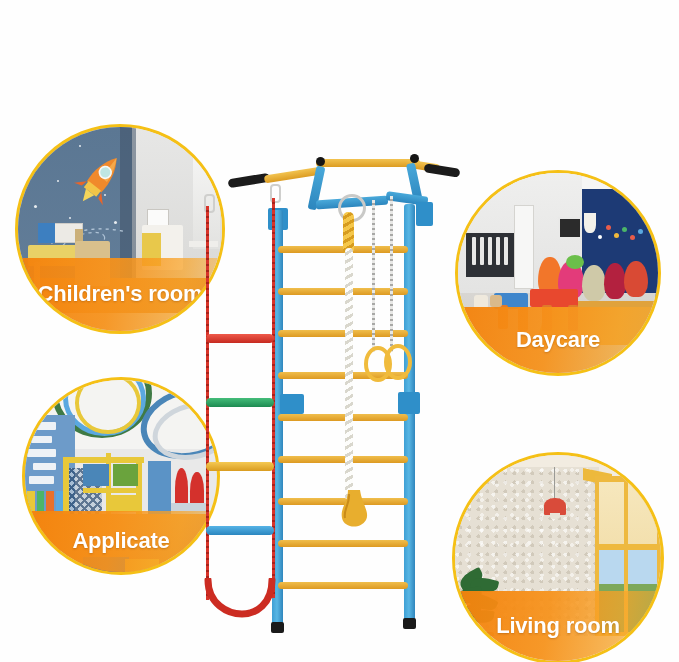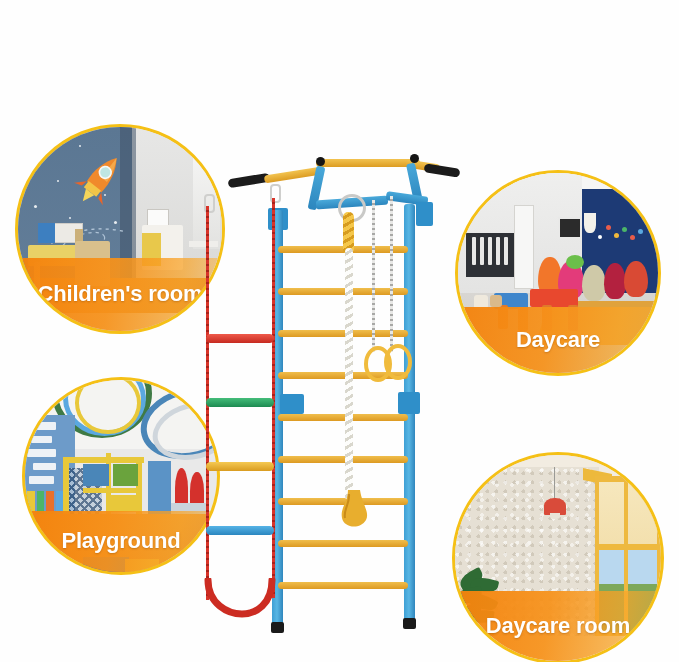--- a/index.html
+++ b/index.html
@@ -272,21 +272,21 @@
       <div class="pg-panel" style="left:45%;top:60%;width:16%;height:9%;background:#e8c83a;"></div>
       <div class="pg-panel" style="left:64%;top:42%;width:12%;height:28%;background:#5b93c6;"></div>
       <div class="pg-tree" style="left:78%;top:46%;width:7%;height:22%;"></div>
       <div class="pg-tree" style="left:86%;top:48%;width:7%;height:20%;"></div>
       <div class="pg-panel" style="left:76%;top:64%;width:20%;height:8%;background:#c9d4dc;"></div>
       <div class="pg-floor"></div>
       <div class="pg-panel" style="left:30%;top:92%;width:24%;height:8%;background:#3f74b8;"></div>
       <div class="pg-panel" style="left:52%;top:93%;width:18%;height:7%;background:#e8c83a;"></div>
     </div>
     <div class="scene-label">
-      <span>Playground</span>
+      <span>Applicate</span>
     </div>
   </div>
 
   <div class="scene" id="scene-living">
     <div class="scene-art">
       <div class="lr-ceil"></div>
       <div class="lr-wall"></div>
       <div class="lr-beam"></div>
       <div class="lr-winf"></div>
       <div class="lr-pane" style="left:70%;top:13%;width:12%;height:30%;"></div>
@@ -301,21 +301,21 @@
         <div class="lr-leaf" style="left:30%;top:14%;width:50%;height:20%;transform:rotate(14deg);"></div>
         <div class="lr-leaf" style="left:2%;top:28%;width:48%;height:21%;transform:rotate(-8deg);"></div>
         <div class="lr-leaf" style="left:26%;top:38%;width:52%;height:20%;transform:rotate(26deg);"></div>
         <div class="lr-leaf" style="left:6%;top:52%;width:44%;height:20%;transform:rotate(-18deg);"></div>
         <div class="lr-leaf" style="left:34%;top:60%;width:40%;height:18%;transform:rotate(6deg);"></div>
       </div>
       <div class="lr-pot"></div>
       <div class="lr-floor"></div>
     </div>
     <div class="scene-label">
-      <span>Daycare room</span>
+      <span>Living room</span>
     </div>
   </div>
 
   <div id="product">
 
     <div class="grip" style="left:0px;top:28px;width:42px;transform:rotate(-9deg);"></div>
     <div class="topbar" style="left:36px;top:23px;width:58px;transform:rotate(-9deg);"></div>
     <div class="topbar" style="left:88px;top:11px;width:104px;"></div>
     <div class="topbar" style="left:178px;top:14px;width:34px;transform:rotate(9deg);"></div>
     <div class="grip" style="left:196px;top:18px;width:36px;transform:rotate(9deg);"></div>

